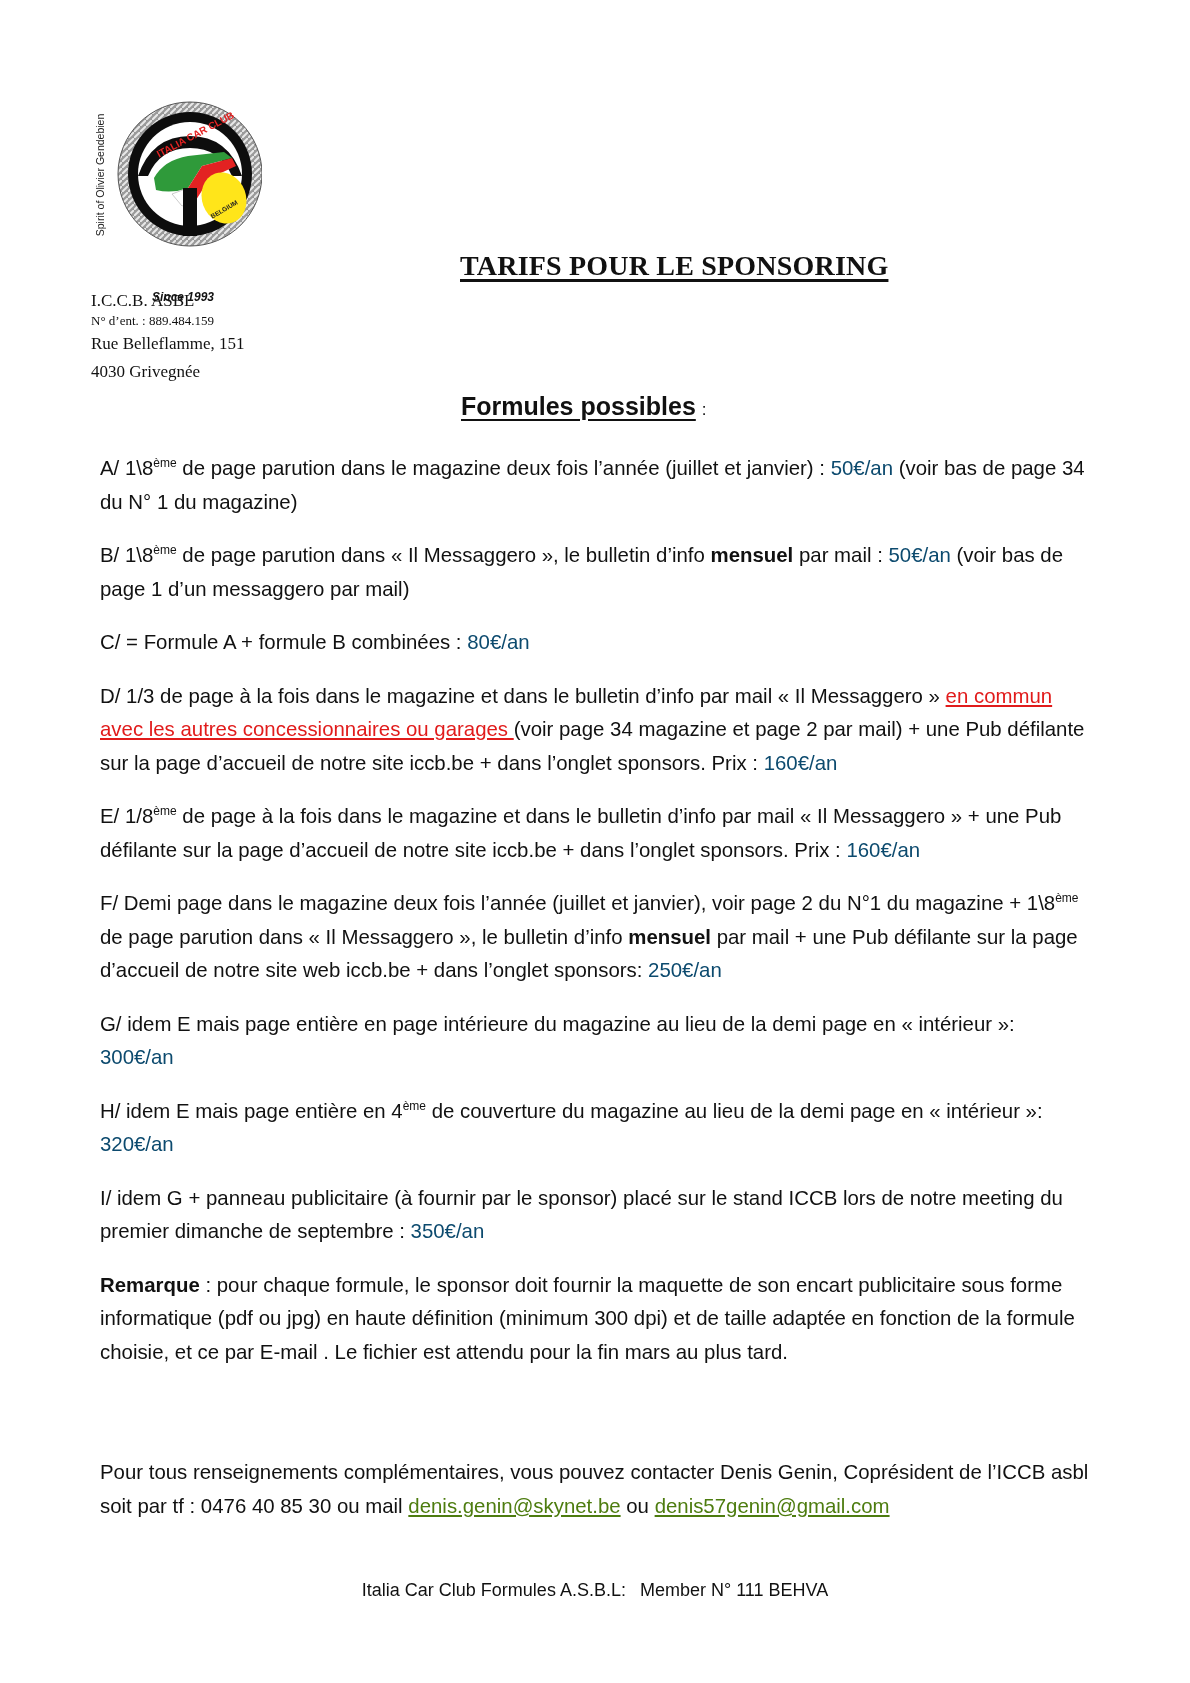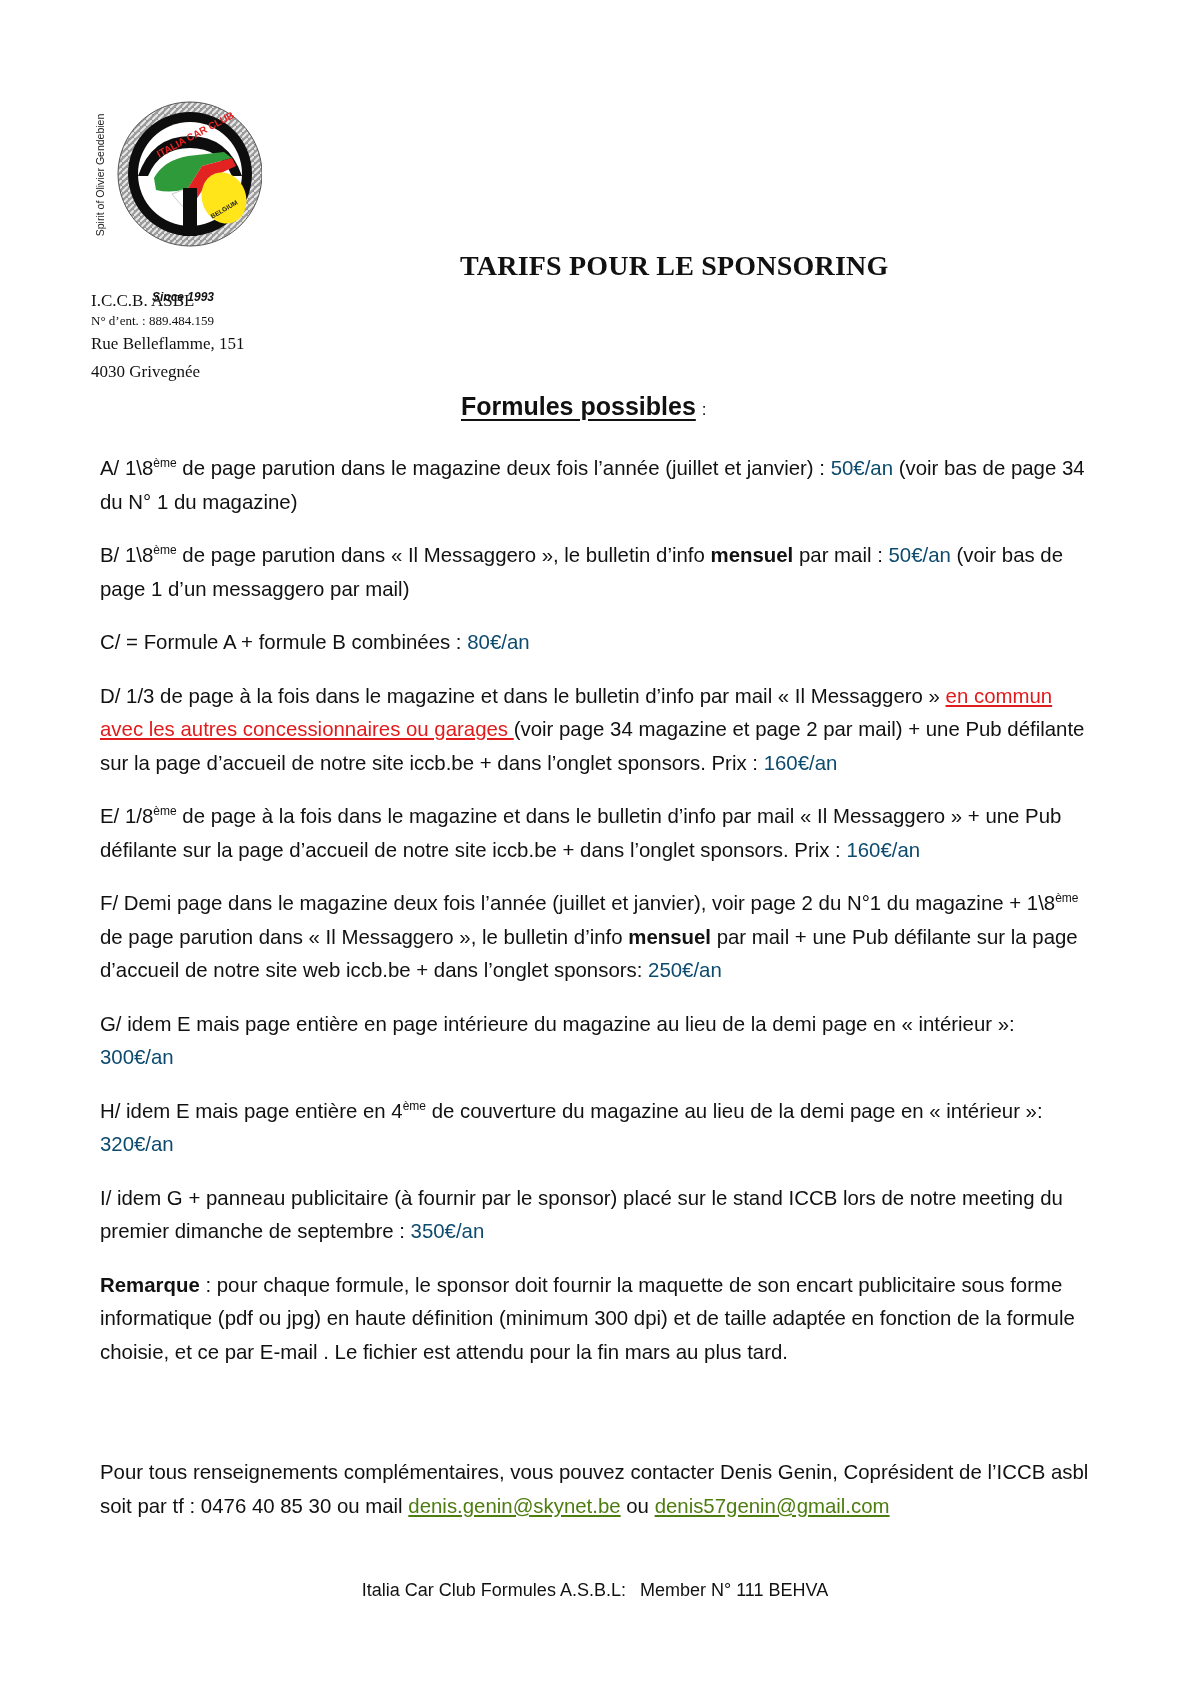--- a/index.html
+++ b/index.html
@@ -18,21 +18,21 @@
 
   
   .org { position: absolute; left: 91px; top: 290px; width: 210px; 
     font-family: Liberation Serif, serif; }
   .org .name { font-size: 17px; line-height: 22px; padding-left: 0px; }
   .org .ent { font-size: 13px; line-height: 18px; }
   .org .addr { font-size: 17px; line-height: 28px; }
 
   
   .title { position: absolute; left: 460px; top: 250px; font-family: "Liberation Serif", serif;
-    font-weight: bold; font-size: 28px; text-decoration-thickness: 3px;
+    font-weight: bold; font-size: 28px; text-decoration: underline; text-decoration-thickness: 3px;
     text-underline-offset: 4px; letter-spacing: 0.2px; }
 
   .subtitle { position: absolute; left: 461px; top: 392px; font-size: 25px;
     font-family: "Liberation Sans", sans-serif; }
   .subtitle b { text-decoration: underline; text-underline-offset: 4px; }
   .subtitle .colon { font-size: 17px; margin-left: 6px; }
 
   
   .body { position: absolute; left: 100px; top: 452px; width: 990px;
     font-size: 20.4px; line-height: 33.5px; font-family: "Liberation Sans", sans-serif; color: #111; }

